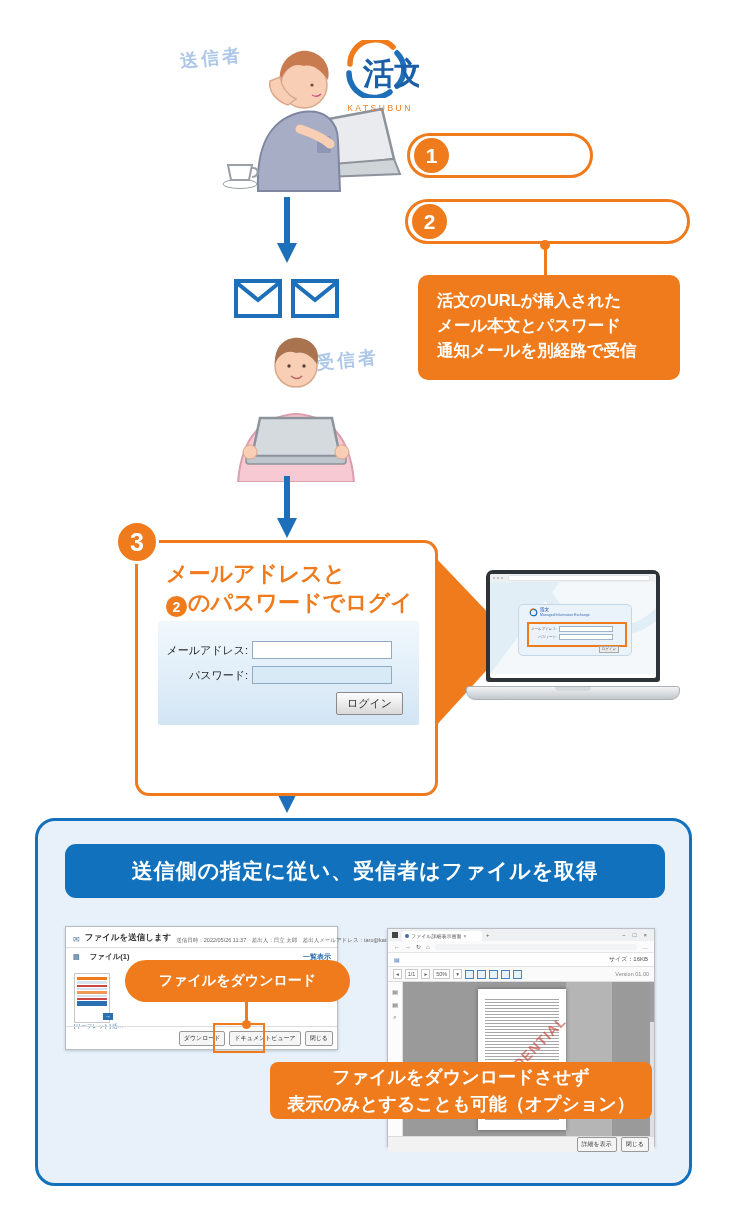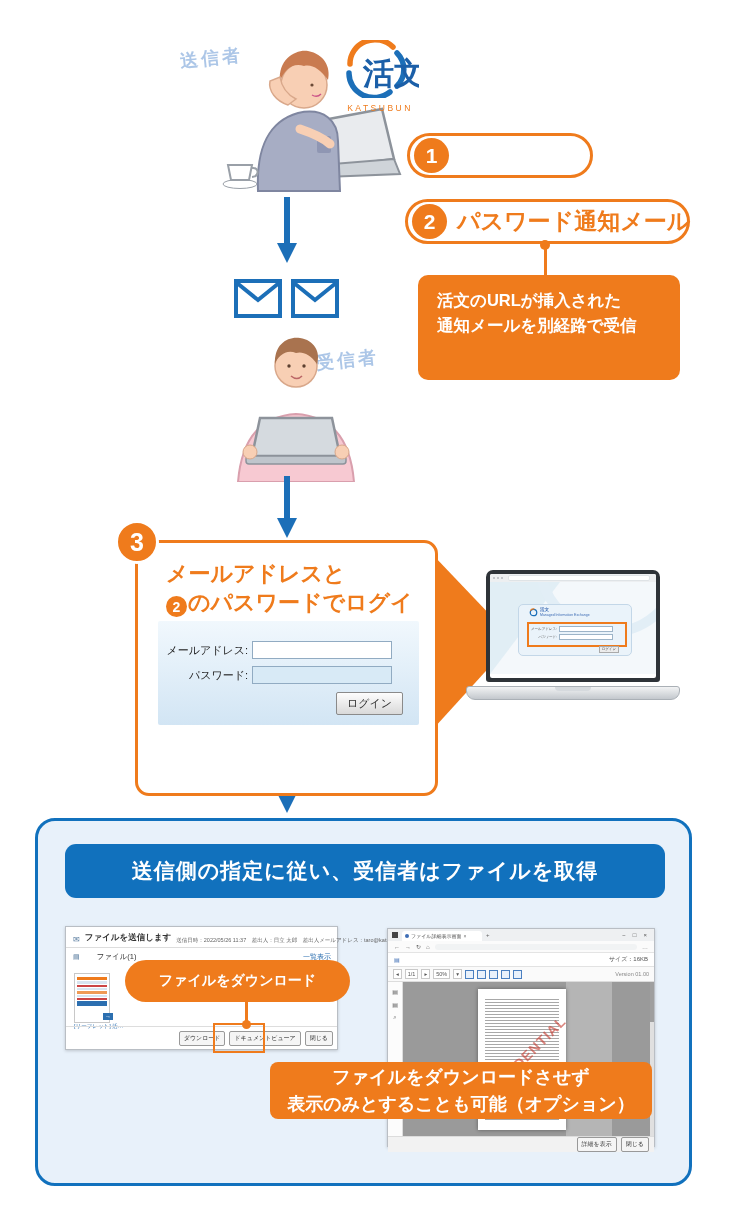--- a/index.html
+++ b/index.html
@@ -24,21 +24,21 @@
   .btn-gray{background:linear-gradient(#fdfdfd,#d9d9d9);border:1px solid #8a8a8a;border-radius:2px;font-size:11px;color:#333;padding:3px 10px;}
   
   .bottom-wrap{background:#e8f1fa;border:3px solid #1171bd;border-radius:20px;box-sizing:border-box;}
   .banner{background:#1171bd;border-radius:11px;color:#fff;font-weight:800;font-size:21px;display:flex;align-items:center;justify-content:center;letter-spacing:1px;}
   .callout{background:#ef7b1c;color:#fff;font-weight:800;display:flex;flex-direction:column;align-items:center;justify-content:center;z-index:6;}
   
   .shot{background:#fff;border:1px solid #b9bec4;box-shadow:0 1px 3px rgba(0,0,0,.18);box-sizing:border-box;z-index:2;}
   .ss-head{display:flex;align-items:flex-end;gap:5px;padding:5px 6px 3px 7px;border-bottom:1px solid #ddd;}
   .ss-title{font-size:8.5px;font-weight:bold;color:#333;white-space:nowrap;}
   .ss-meta{font-size:5.5px;color:#666;white-space:nowrap;margin-left:auto;}
-  .ss-filesrow{display:flex;align-items:center;gap:17px;padding:4px 6px 2px 7px;}
+  .ss-filesrow{display:flex;align-items:center;gap:10px;padding:4px 6px 2px 7px;font-weight:bold;}
   .ss-files{font-size:7.5px;color:#333;}
   .ss-link{font-size:7px;color:#2c6fb0;margin-left:auto;}
   .thumb{width:36px;height:50px;border:1px solid #c8c8c8;background:#fff;padding:2px;box-sizing:border-box;position:relative;}
   .thumb .b{height:3px;margin:1px 0;}
   .thumb-badge{position:absolute;right:-4px;bottom:2px;background:#2c6fb0;color:#fff;font-size:6px;line-height:7px;padding:0 2px;}
   .thumb-cap{font-size:5.5px;color:#2c6fb0;white-space:nowrap;}
   .ss-foot{position:absolute;left:0;right:0;bottom:0;height:22px;border-top:1px solid #ddd;display:flex;align-items:center;justify-content:flex-end;gap:4px;padding-right:4px;}
   .mini-btn{font-size:6px;color:#333;background:#f5f5f5;border:1px solid #999;border-radius:2px;padding:2px 4px;white-space:nowrap;}
   
   .vw-titlebar{height:12px;background:#eef0f2;display:flex;align-items:center;gap:4px;padding:0 4px;}
@@ -110,28 +110,28 @@
     </svg>
     <div style="color:#ef7b1c;font-size:8.5px;font-weight:normal;letter-spacing:2.5px;margin-top:1px;text-align:center;width:78px;">KATSUBUN</div>
   </div>
 
   <div class="abs pill" style="left:407px;top:133px;width:186px;">
     <span class="numcircle">1</span>
   </div>
 
   <div class="abs pill" style="left:405px;top:199px;width:285px;">
     <span class="numcircle">2</span>
-    <span class="pill-label">パスワード通知メール</span>
   </div>
 
   <div class="abs" style="left:544px;top:243px;width:3px;height:36px;background:#ef7b1c;"></div>
   <div class="abs" style="left:540px;top:240px;width:10px;height:10px;border-radius:50%;background:#ef7b1c;"></div>
 
   <div class="abs notebox" style="left:418px;top:275px;width:262px;height:105px;">
     <div>活文のURLが挿入された</div>
+    <div>メール本文とパスワード</div>
     <div>通知メールを別経路で受信</div>
   </div>
 
   <svg class="abs" style="left:277px;top:197px;" width="20" height="66">
     <line x1="10" y1="0" x2="10" y2="48" stroke="#1c6fb8" stroke-width="6"></line>
     <polygon points="0,46 20,46 10,66" fill="#1c6fb8"></polygon>
   </svg>
 
   <svg class="abs" style="left:234px;top:279px;" width="48" height="39">
     <rect x="2" y="2" width="44" height="35" fill="#fff" stroke="#1c6fb8" stroke-width="4"></rect>

